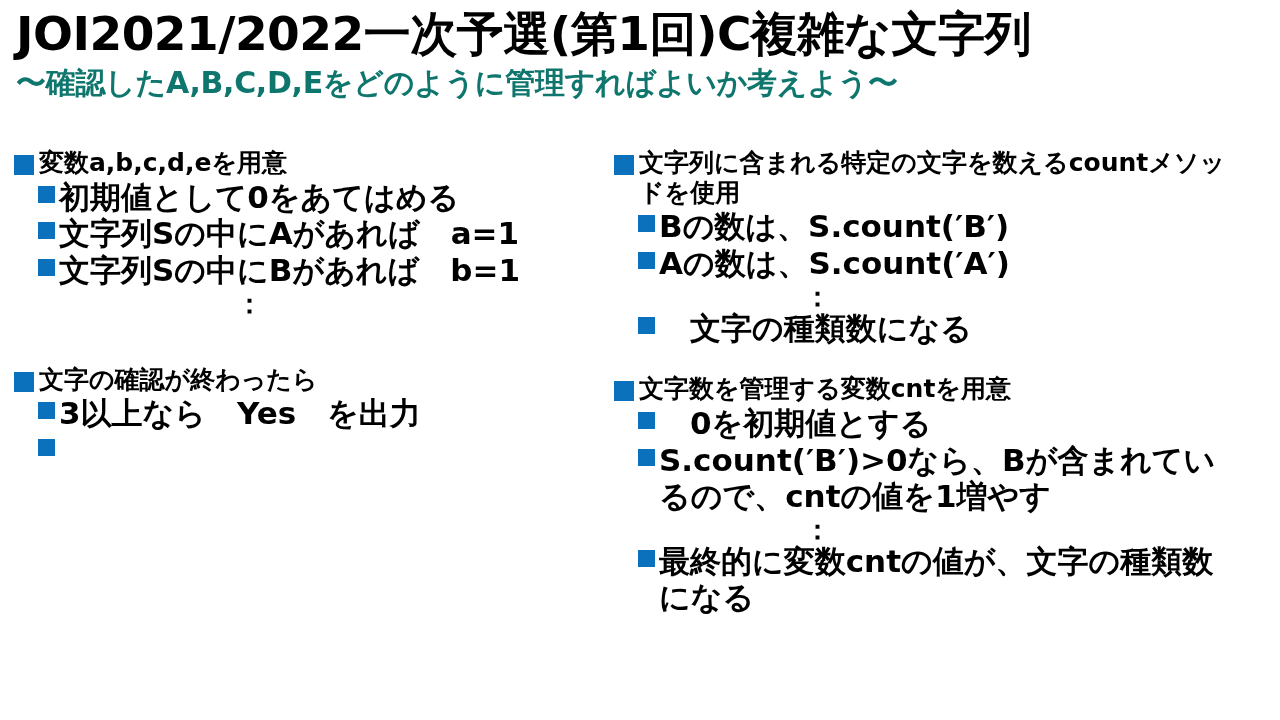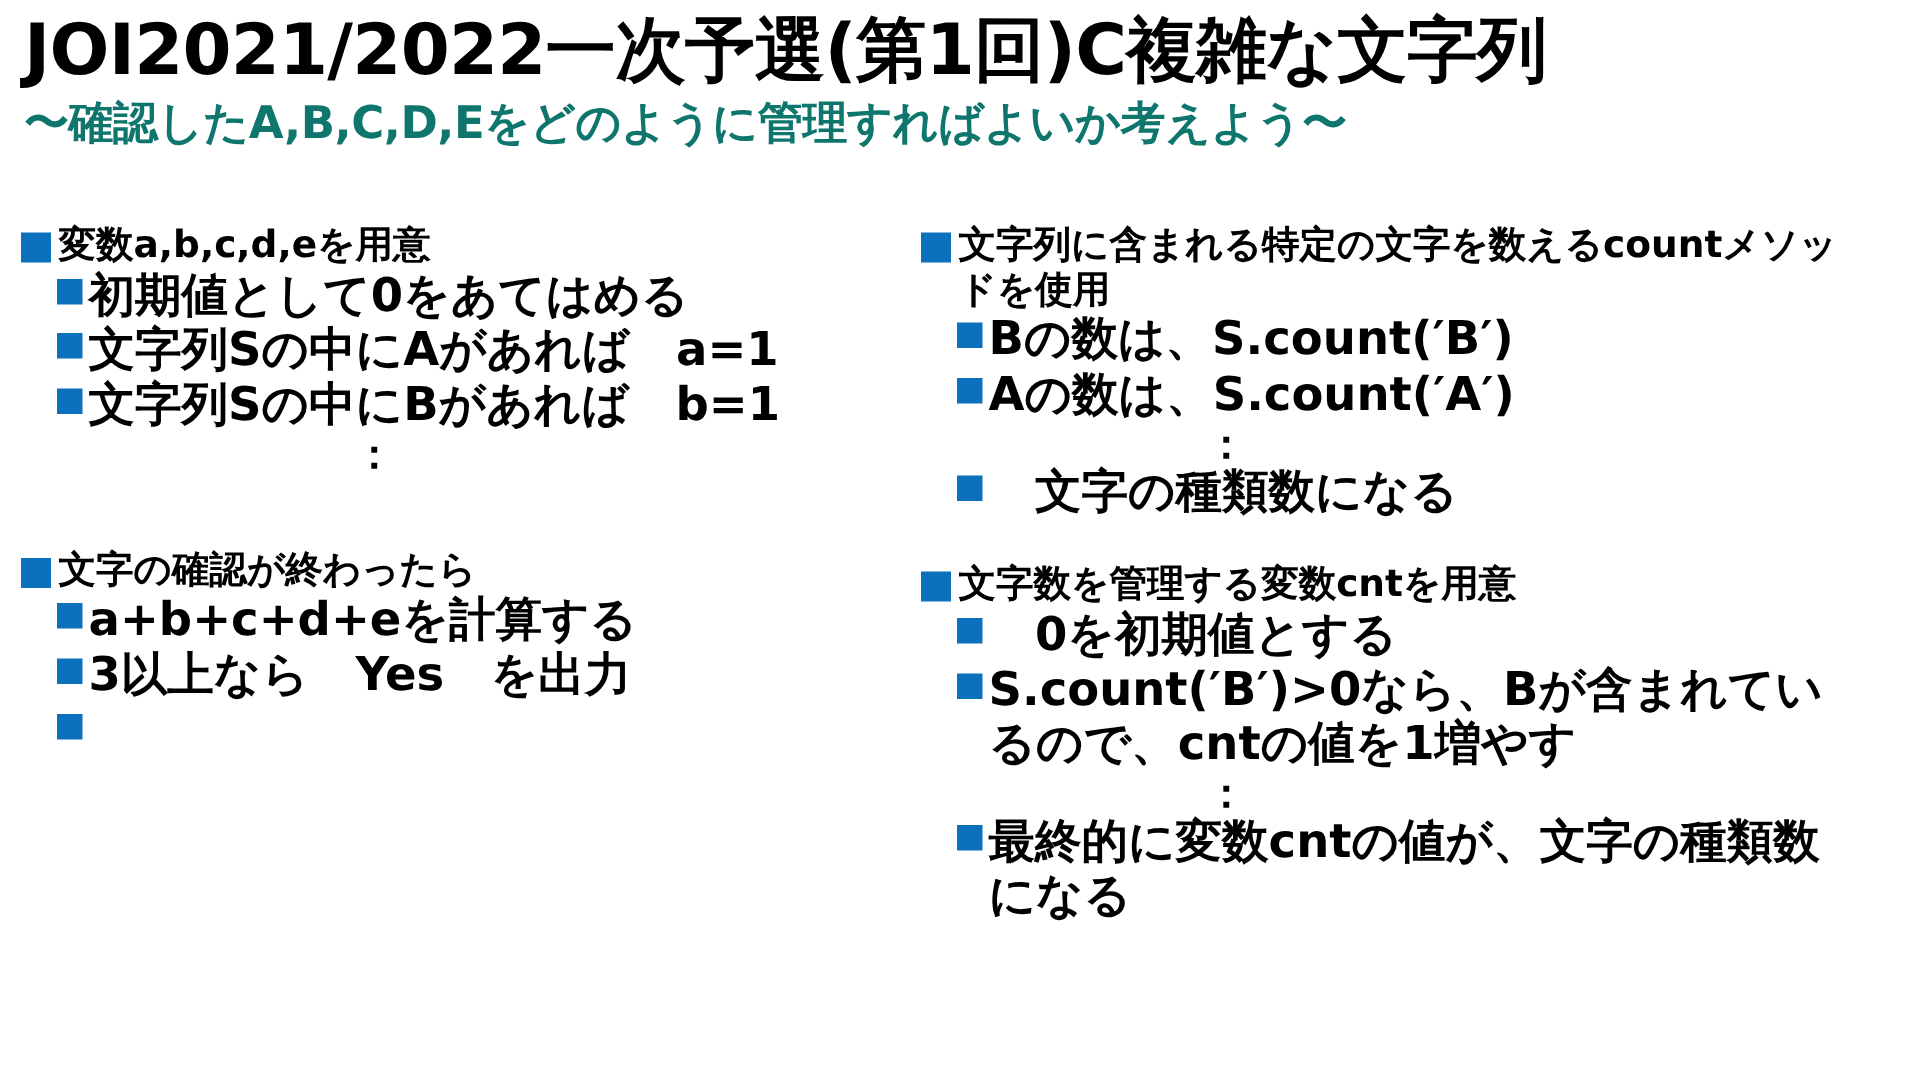--- a/index.html
+++ b/index.html
@@ -138,24 +138,20 @@
 
     <div class="gap-lg"></div>
 
     <div class="b1">
       <span class="sq"></span>
       <span class="txt">文字の確認が終わったら</span>
     </div>
 
     <div class="b2">
       <span class="sq"></span>
-      <span class="txt">a+b+c+d+eを計算する</span>
-    </div>
-    <div class="b2">
-      <span class="sq"></span>
       <span class="txt">3以上なら　Yes　を出力</span>
     </div>
     <div class="b2">
       <span class="sq"></span>
     </div>
 
   </div>
 
   <div class="col col-right">
 

